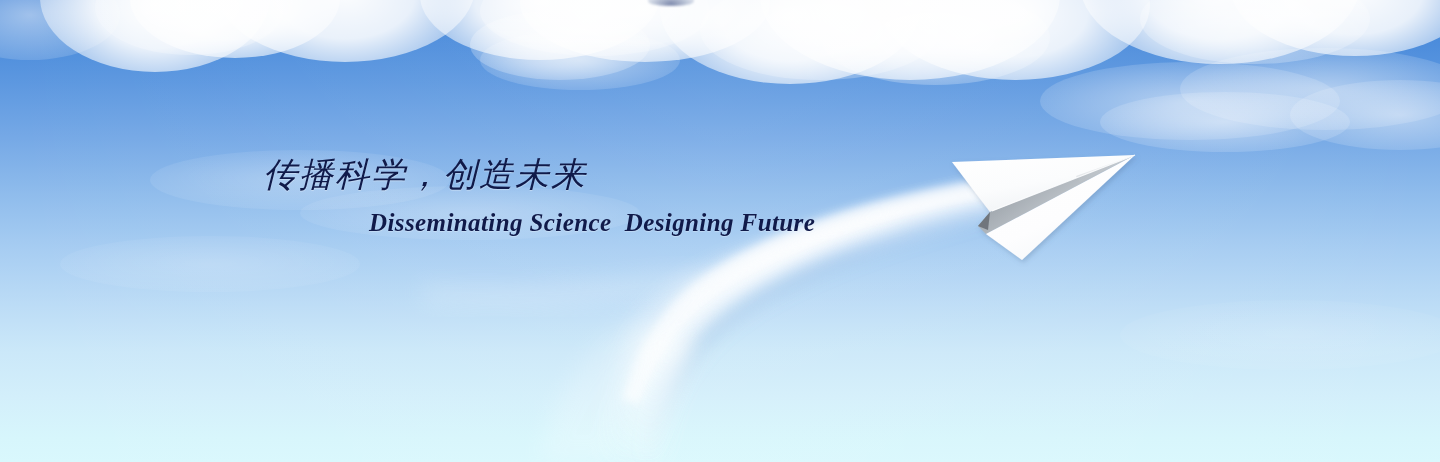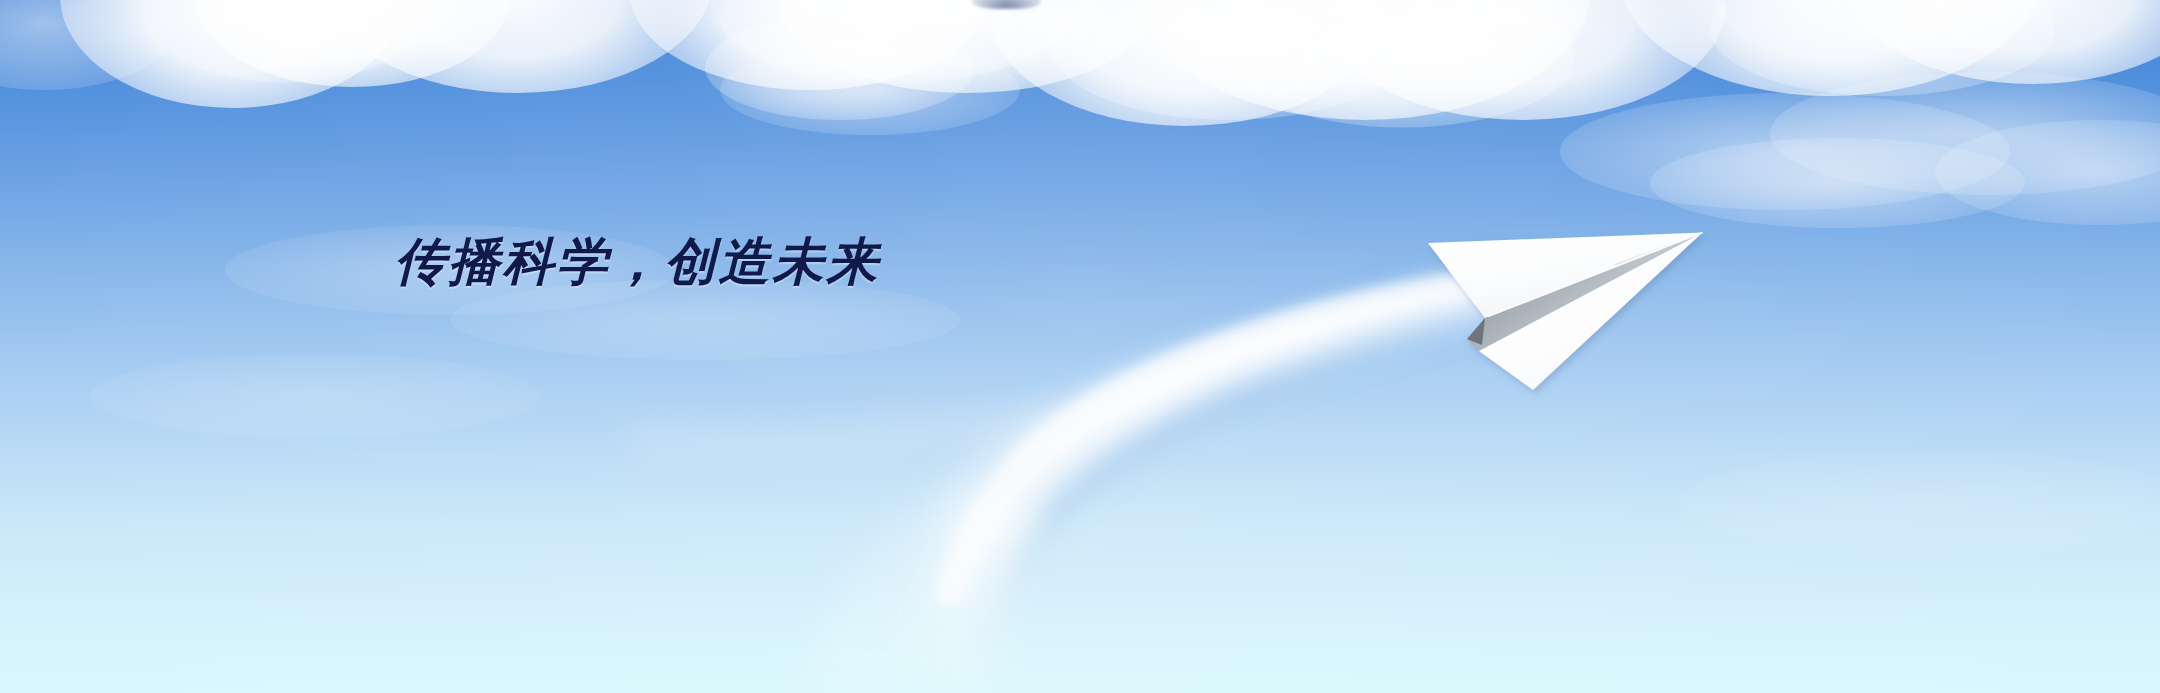--- a/index.html
+++ b/index.html
@@ -102,21 +102,21 @@
     height: 462px;
     pointer-events: none;
   }
   .tagline-cn {
     position: absolute;
     left: 263px;
     top: 152px;
     margin: 0;
     font-family: "DejaVu Serif", "Liberation Serif", serif;
     font-size: 34px;
-    font-weight: 700;
+    font-weight: 400;
     font-style: italic;
     letter-spacing: 2px;
     color: #101a4a;
     white-space: nowrap;
     text-shadow: 0 1px 1px rgba(255,255,255,0.35);
     pointer-events: auto;
     text-align: right;
   }
   .tagline-en {
     position: absolute;
@@ -310,15 +310,16 @@
       <polygon points="205,25 150,52 146,46" fill="url(#noseShade)" opacity="0.5"></polygon>
 
       <polyline points="205,25 62,81" fill="none" stroke="#ffffff" stroke-opacity="0.9" stroke-width="1.2"></polyline>
     </g>
   </svg>
 
   <div class="top-smudge"></div>
 
   <div class="tagline-block">
     <div class="tagline-cn">传播科学，创造未来</div>
+    <div class="tagline-en">Disseminating Science  Designing Future</div>
   </div>
 
 </div>
 
 </body></html>

